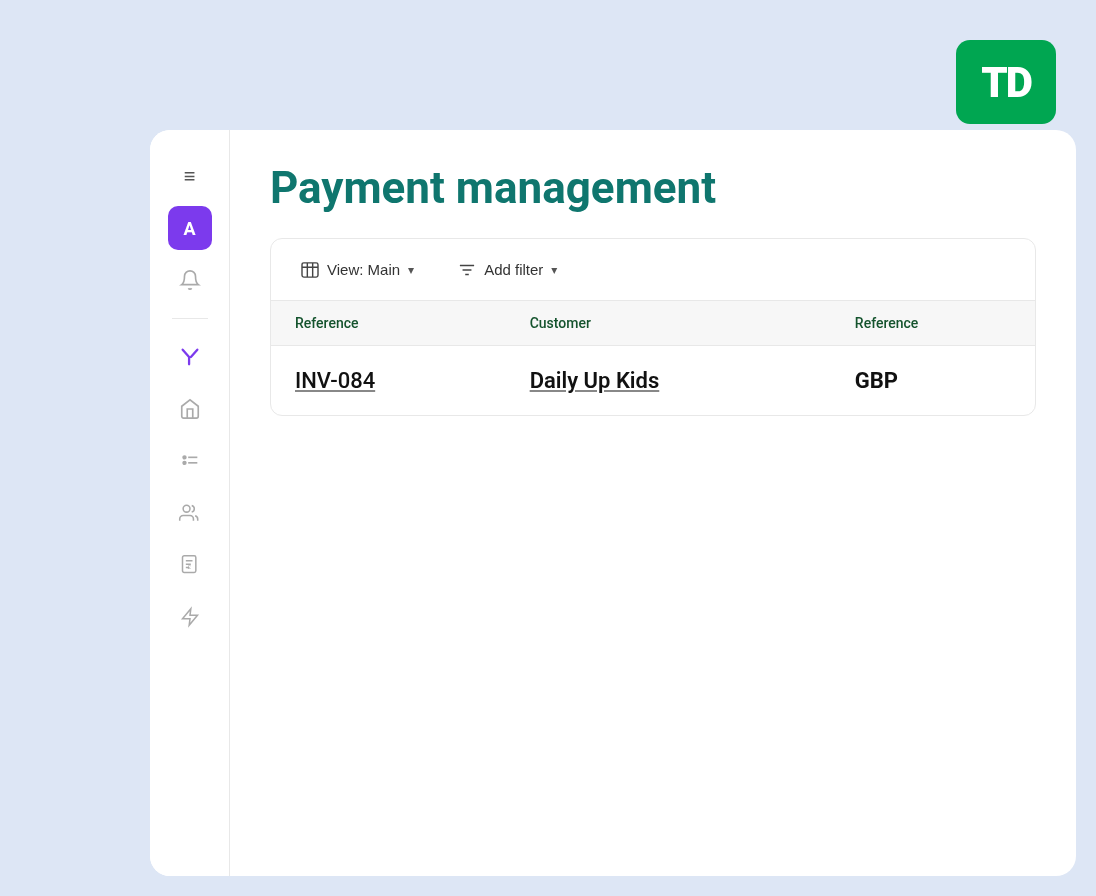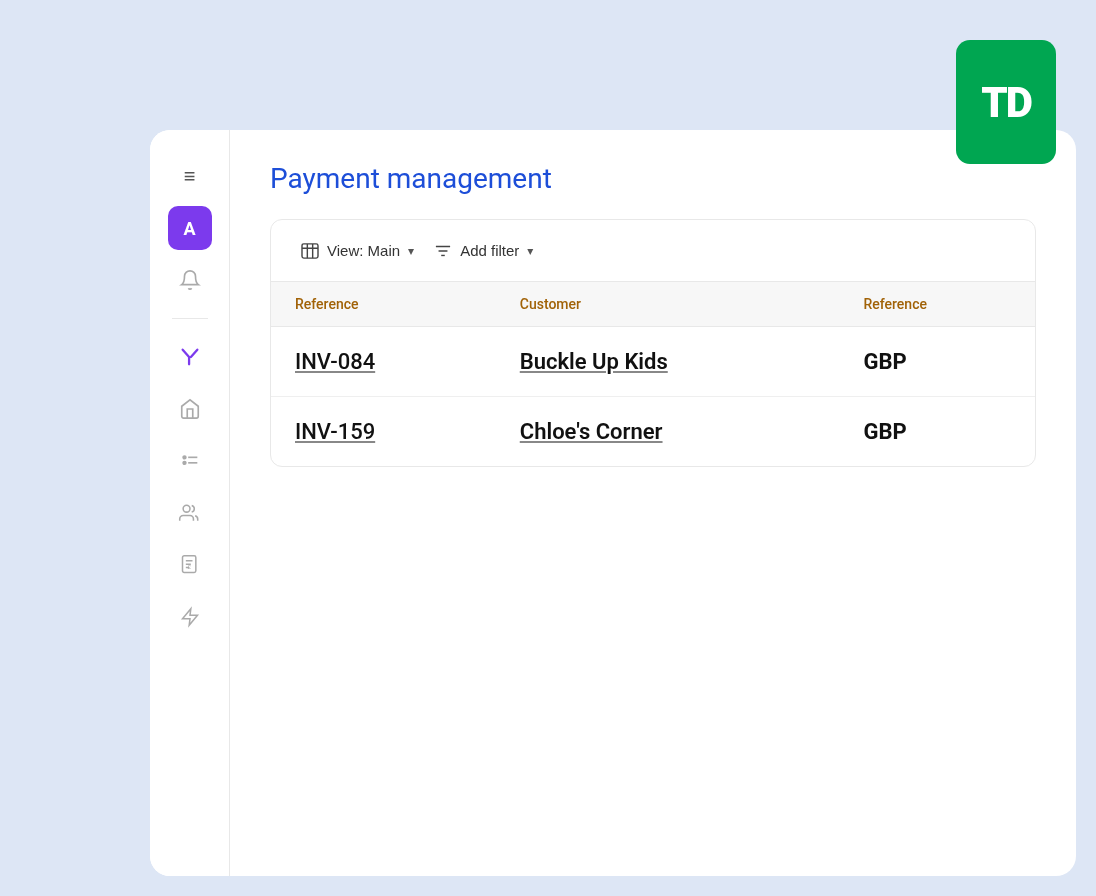--- a/index.html
+++ b/index.html
@@ -12,21 +12,21 @@
       overflow: hidden;
       position: relative;
     }
 
     
     .td-logo {
       position: absolute;
       top: 40px;
       right: 40px;
       width: 100px;
-      height: 124px;
+      height: 84px;
       background: #00a651;
       border-radius: 14px;
       display: flex;
       align-items: center;
       justify-content: center;
       z-index: 10;
     }
     .td-logo-text {
       color: white;
       font-size: 42px;
@@ -97,38 +97,39 @@
       position: absolute;
       top: 0;
       left: 80px;
       right: 0;
       bottom: 0;
       padding: 32px 40px;
       overflow: hidden;
     }
 
     .page-title {
-      font-size: 28px;
-      font-weight: 400;
-      color: #1d4ed8;
+      font-size: 44px;
+      font-weight: 700;
+      color: #0f766e;
       margin-bottom: 24px;
     }
 
     
     .table-container {
       background: white;
       border: 1px solid #e8e8e8;
       border-radius: 12px;
       overflow: hidden;
     }
 
     
     .toolbar {
       display: flex;
       align-items: center;
+      gap: 24px;
       padding: 16px 20px;
       border-bottom: 1px solid #e8e8e8;
     }
 
     .toolbar-btn {
       display: flex;
       align-items: center;
       gap: 8px;
       cursor: pointer;
       color: #333;
@@ -148,21 +149,21 @@
 
     .data-table thead tr {
       background: #f7f7f7;
     }
 
     .data-table th {
       text-align: left;
       padding: 14px 24px;
       font-size: 14px;
       font-weight: 500;
-      color: #a16207;
+      color: #14532d;
       border-bottom: 1px solid #e8e8e8;
     }
 
     .data-table td {
       padding: 22px 24px;
       font-size: 22px;
       color: #111;
       border-bottom: 1px solid #efefef;
     }
 
@@ -305,26 +306,21 @@
         <thead>
           <tr>
             <th>Reference</th>
             <th>Customer</th>
             <th>Reference</th>
           </tr>
         </thead>
         <tbody id="table-body">
         <tr>
               <td><span class="ref-link">INV-084</span></td>
-              <td><span class="customer-link">Buckle Up Kids</span></td>
-              <td class="currency">GBP</td>
-            </tr>
-            <tr>
-              <td><span class="ref-link">INV-159</span></td>
-              <td><span class="customer-link">Chloe's Corner</span></td>
+              <td><span class="customer-link">Daily Up Kids</span></td>
               <td class="currency">GBP</td>
             </tr>
           </tbody>
       </table>
 
     </div>
   </div>
 </div>
 
 </body></html>

